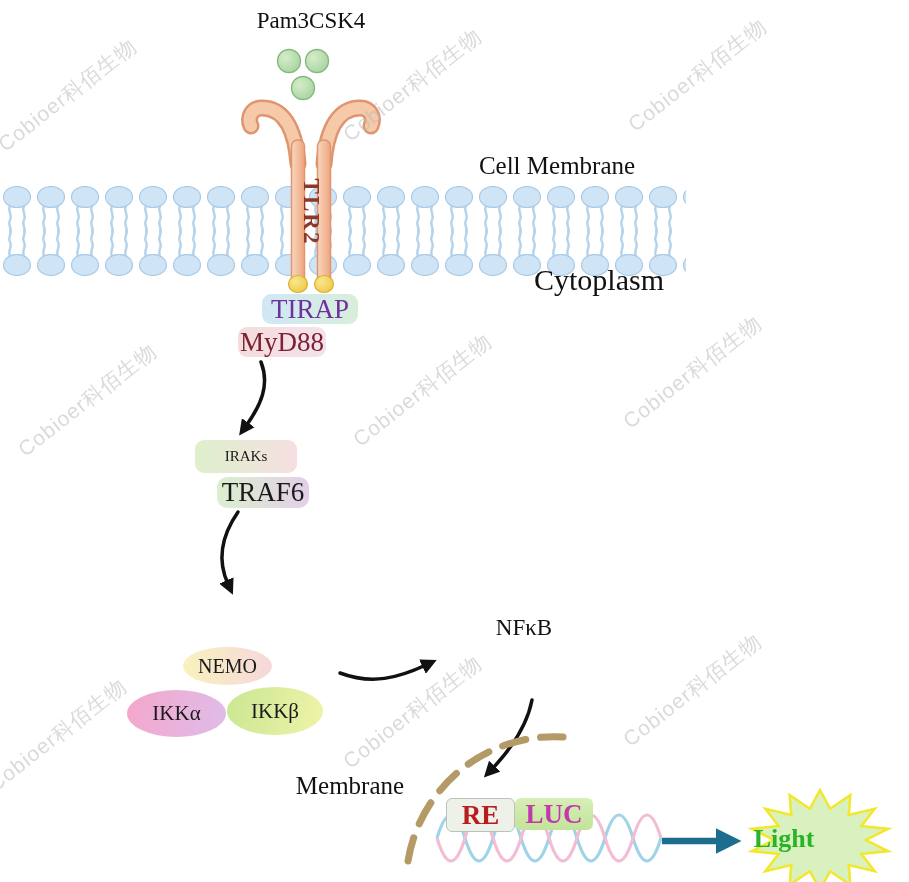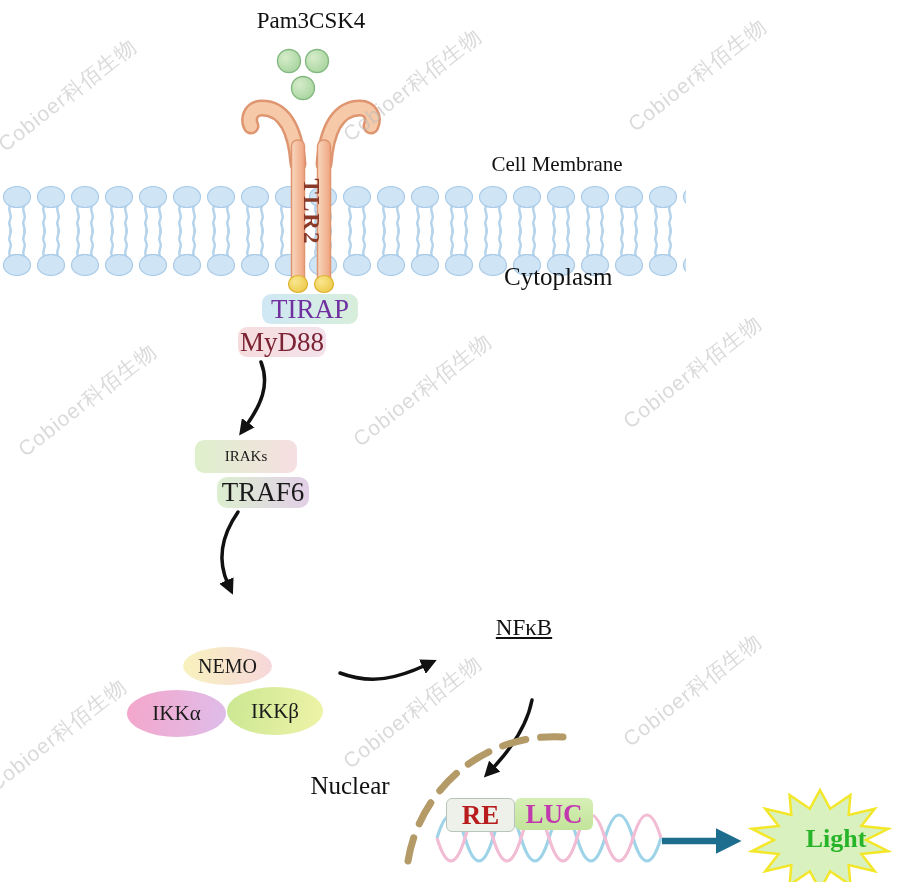--- a/index.html
+++ b/index.html
@@ -17,25 +17,25 @@
     position:absolute; display:flex; align-items:center; justify-content:center;
     border-radius:50%; font-size:20px; color:#1a1a1a; z-index:2;margin-top:44px;
   }
   .watermark {
     position:absolute; color:rgba(188,188,188,0.55);
     font-family:"Liberation Sans","DejaVu Sans",sans-serif;
     font-size:21px; letter-spacing:1px; transform:rotate(-38deg);
     white-space:nowrap; z-index:4; pointer-events:none;
   }
   #pam3csk4 { left:226px; top:8px;  width:170px; text-align:center; font-size:23px; }
-  #cell-membrane { left:447px; top:152px; width:220px; text-align:center; font-size:21px; }
-  #cytoplasm { left:504px; top:263px; width:160px; text-align:left; font-size:25px; }
-  #nfkb { left:462px; top:615px; width:124px; text-align:center; font-size:23px;text-decoration:underline; }
+  #cell-membrane { left:447px; top:152px; width:220px; text-align:center; font-size:25px; }
+  #cytoplasm { left:504px; top:263px; width:160px; text-align:right; font-size:30px; }
+  #nfkb { left:462px; top:615px; width:124px; text-align:center; font-size:23px; }
   #nuclear { left:288px; top:772px; width:124px; text-align:center; font-size:25px; }
-  #light { left:786px; top:824px; width:100px; text-align:center; font-size:26px;
+  #light { left:734px; top:824px; width:100px; text-align:center; font-size:26px;
            font-weight:bold; color:#28b428; z-index:3; }
   #tlr2-wrap { position:absolute; left:271px; top:168px; width:80px; height:88px;
            display:flex; align-items:center; justify-content:center; z-index:2; }
   #tlr2-wrap span { transform:rotate(90deg); font-size:23px; font-weight:bold;
            color:#8b3a2a; letter-spacing:2px; }
   #tirap { left:262px; top:294px; width:96px; height:30px;
            background:linear-gradient(90deg,#cfe8f4,#d8eedb); color:#7030a0; }
   #myd88 { left:238px; top:327px; width:88px; height:30px;
            background:linear-gradient(90deg,#f6dcdc,#f3e2ec); color:#7b2233; }
   #iraks { left:195px; top:440px; width:102px; height:33px; font-size:15px;
@@ -148,21 +148,21 @@
   <div class="pill" id="myd88">MyD88</div>
   <div class="pill" id="iraks">IRAKs</div>
   <div class="pill" id="traf6">TRAF6</div>
 
   <div class="oval" id="nemo">NEMO</div>
   <div class="oval" id="ikkb">IKKβ</div>
   <div class="oval" id="ikka">IKKα</div>
 
   <div class="label" id="nfkb">NFκB</div>
 
-  <div class="label" id="nuclear">Nuclear</div>
+  <div class="label" id="nuclear">Membrane</div>
   <div class="pill" id="re">RE</div>
   <div class="pill" id="luc">LUC</div>
 
   <div class="label" id="light">Light</div>
 
   <div class="watermark" style="left:-17px;top:81px">Cobioer科佰生物</div>
   <div class="watermark" style="left:328px;top:71px">Cobioer科佰生物</div>
   <div class="watermark" style="left:613px;top:61px">Cobioer科佰生物</div>
   <div class="watermark" style="left:3px;top:386px">Cobioer科佰生物</div>
   <div class="watermark" style="left:338px;top:376px">Cobioer科佰生物</div>

